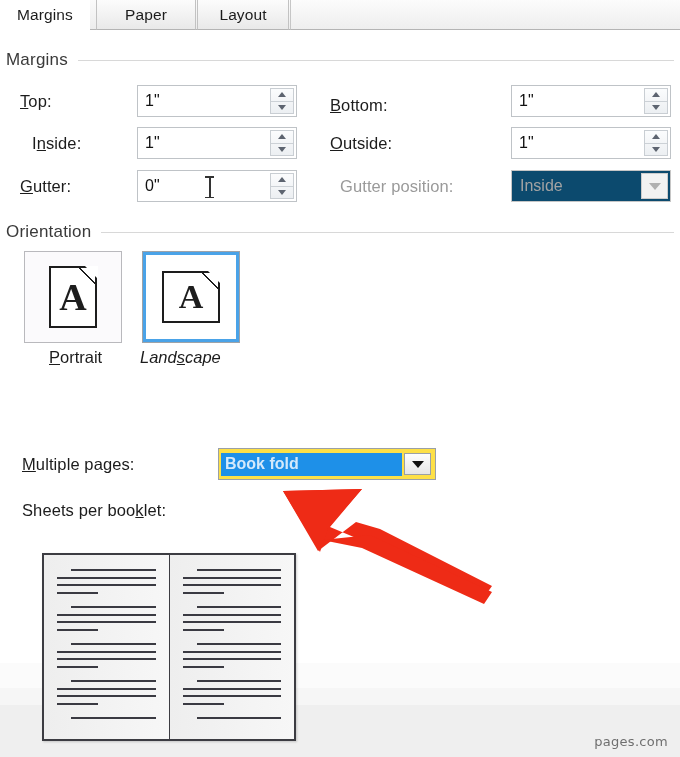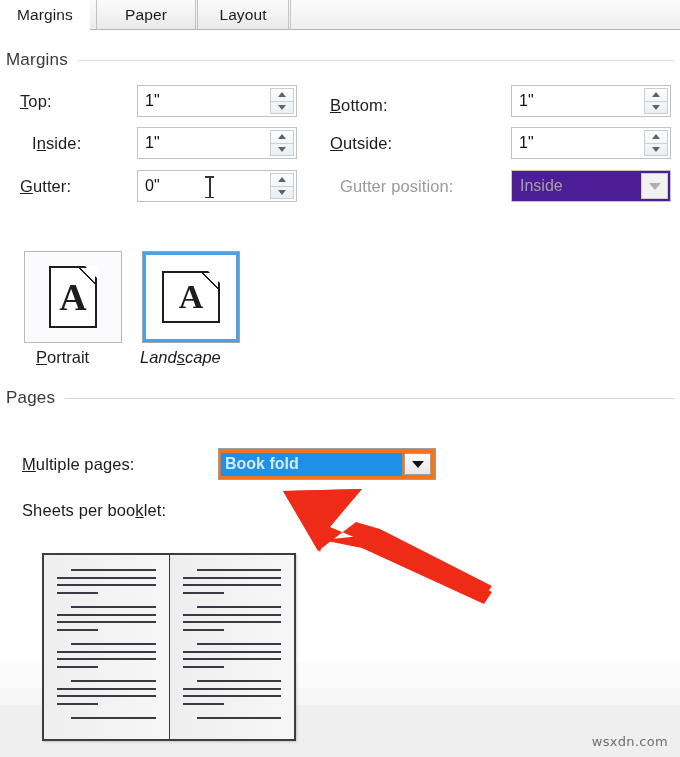--- a/index.html
+++ b/index.html
@@ -191,21 +191,21 @@
     background: #333;
     display: block;
   }
 
   
   .combo {
     position: absolute;
     height: 32px;
     box-sizing: border-box;
     border: 1px solid #9aa0a6;
-    background: #f97316;
+    background: #fde047;
     display: flex;
     align-items: stretch;
   }
   .combo .combo-val {
     flex: 1;
     display: flex;
     align-items: center;
     padding-left: 8px;
     font-size: 16px;
     color: #111;
@@ -223,21 +223,21 @@
     justify-content: center;
   }
   .combo .combo-btn .caret-dn {
     width: 0; height: 0;
     border-left: 6px solid transparent;
     border-right: 6px solid transparent;
     border-top: 7px solid #111;
   }
   .combo.disabled {
     border: 1px solid #c6c6c6;
-    background: #4c1d95;
+    background: #0c4a6e;
   }
   .combo.disabled .combo-val { color: #a3a3a3; }
   .combo.disabled .combo-btn {
     border: 1px solid #cccccc;
     background: #f2f2f2;
   }
   .combo.disabled .caret-dn { border-top-color: #b0b0b0; }
   .combo .sel-text {
     background: #1e90e8;
     color: #d4e9fb;
@@ -454,43 +454,43 @@
   </div>
 
   <div class="flabel disabled" style="left:340px; top:177px;">Gutter position:</div>
   <div class="combo disabled" style="left:511px; top:170px; width:160px;">
     <div class="combo-val">Inside</div>
     <div class="combo-btn">
         <span class="caret-dn"></span>
       </div>
   </div>
 
+  <div class="group-header" style="top:222px;">
+    <span class="ghlabel">Orientation</span>
+    <span class="ghline"></span>
+  </div>
 
   <div class="orient-tile" style="left:24px; top:251px;">
     <div class="page-ico portrait">
       <span>A</span>
       <span class="fold"></span>
       <span class="fold-edge"></span>
     </div>
   </div>
-  <div class="orient-label" style="left:36px; top:348px;"><u>P</u>ortrait</div>
+  <div class="orient-label" style="left:49px; top:348px;"><u>P</u>ortrait</div>
 
   <div class="orient-tile selected" style="left:142px; top:251px;">
     <div class="page-ico landscape">
       <span>A</span>
       <span class="fold"></span>
       <span class="fold-edge"></span>
     </div>
   </div>
   <div class="orient-label" style="left:140px; top:348px;font-style:italic;">Land<u>s</u>cape</div>
 
-  <div class="group-header" style="top:388px;">
-    <span class="ghlabel">Pages</span>
-    <span class="ghline"></span>
-  </div>
 
   <div class="flabel" style="left:22px; top:455px;"><u>M</u>ultiple pages:</div>
   <div class="combo selected" style="left:218px; top:448px; width:218px;">
     <div class="combo-val">
       <span class="sel-text">Book fold</span>
     </div>
     <div class="combo-btn">
         <span class="caret-dn"></span>
       </div>
   </div>
@@ -548,15 +548,15 @@
   </div>
 
   <div class="red-arrow">
     <svg width="225" height="130" viewBox="0 0 225 130" xmlns="http://www.w3.org/2000/svg">
       <polygon points="13,11 92,9 60,47 98,63 212,120 222,106 110,49 86,42 48,71" fill="#ee2b16"></polygon>
       <polygon points="13,11 92,9 58,48 50,72" fill="#ee2b16"></polygon>
       <polygon points="52,60 100,55 222,112 214,124 92,68" fill="#ee2b16"></polygon>
     </svg>
   </div>
 
-  <div class="watermark">wsxdn.com</div>
+  <div class="watermark">pages.com</div>
 
 </div>
 
 </body></html>

